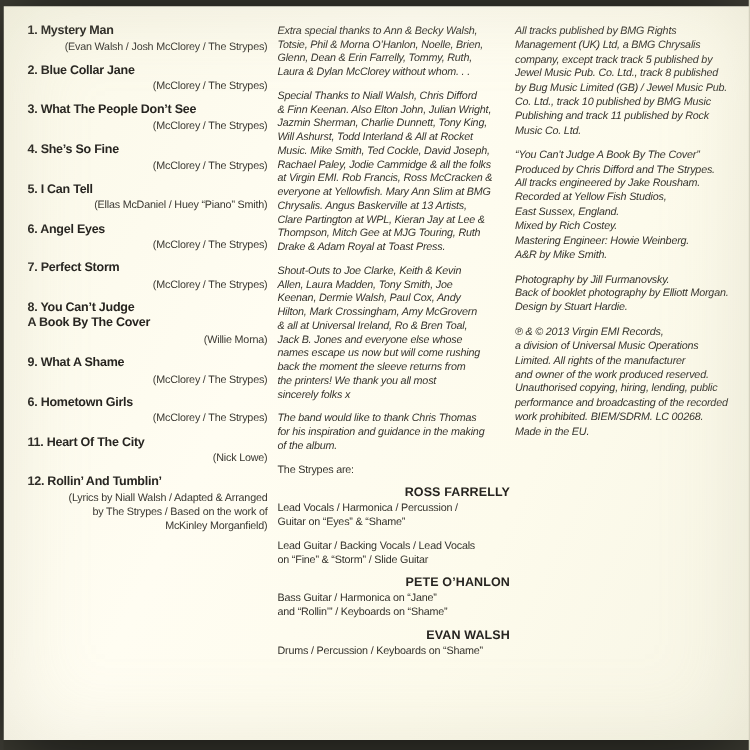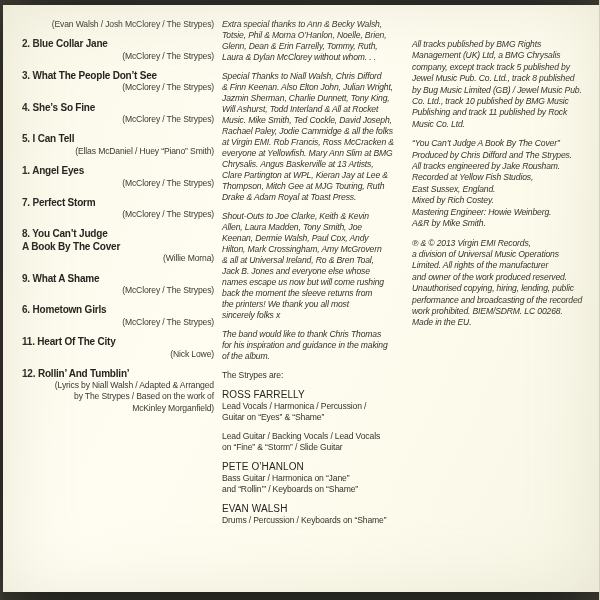--- a/index.html
+++ b/index.html
@@ -25,21 +25,21 @@
   }
   .edge { position: absolute; background: #131311; }
   .edge-top    { top: 0; left: 0; right: 0; height: 5px; }
   .edge-bottom { bottom: 0; left: 0; right: 0; height: 8px; background: #0e0e0c; }
   .edge-left   { top: 0; bottom: 0; left: 0; width: 3px; }
   .edge-right  { top: 0; bottom: 0; right: 0; width: 1px; background: #d9d6c6; }
 
   .col { position: absolute; top: 19px; color: #32302b; }
   .col-left  { left: 22px;  width: 192px; }
   .col-mid   { left: 222px; width: 186px; }
-  .col-right { left: 412px; width: 182px; margin-top: 20px; }
+  .col-right { left: 412px; width: 182px; }
 
   .track { margin: 0 0 8px 0; }
   .track-title {
     font-weight: bold;
     font-size: 10px;
     line-height: 12.5px;
     letter-spacing: -0.2px;
     white-space: pre;
     color: #262420;
   }
@@ -65,61 +65,63 @@
 
   .lineup-heading {
     font-size: 8.6px;
     line-height: 11px;
     letter-spacing: -0.15px;
     margin: 4px 0 8px 0;
     color: #35332d;
   }
   .member { margin: 0 0 8px 0; }
   .member-name {
-    font-weight: normal;
+    font-weight: bold;
     font-size: 10px;
     line-height: 12px;
     letter-spacing: 0.1px;
     color: #262420;
+    text-align: right;
   }
   .member-roles {
     font-size: 8.6px;
     line-height: 11px;
     letter-spacing: -0.15px;
     white-space: pre;
     color: #35332d;
   }
 </style>
 </head>
 <body>
 
 <div class="page">
 
   <div class="col col-left">
     <div class="track">
+      <div class="track-title">1. Mystery Man</div>
       <div class="track-credit">(Evan Walsh / Josh McClorey / The Strypes)</div>
     </div>
     <div class="track">
       <div class="track-title">2. Blue Collar Jane</div>
       <div class="track-credit">(McClorey / The Strypes)</div>
     </div>
     <div class="track">
       <div class="track-title">3. What The People Don’t See</div>
       <div class="track-credit">(McClorey / The Strypes)</div>
     </div>
     <div class="track">
       <div class="track-title">4. She’s So Fine</div>
       <div class="track-credit">(McClorey / The Strypes)</div>
     </div>
     <div class="track">
       <div class="track-title">5. I Can Tell</div>
       <div class="track-credit">(Ellas McDaniel / Huey “Piano” Smith)</div>
     </div>
     <div class="track">
-      <div class="track-title">1. Angel Eyes</div>
+      <div class="track-title">6. Angel Eyes</div>
       <div class="track-credit">(McClorey / The Strypes)</div>
     </div>
     <div class="track">
       <div class="track-title">7. Perfect Storm</div>
       <div class="track-credit">(McClorey / The Strypes)</div>
     </div>
     <div class="track">
       <div class="track-title">8. You Can’t Judge
 A Book By The Cover</div>
       <div class="track-credit">(Willie Morna)</div>
@@ -206,20 +208,23 @@
 Publishing and track 11 published by Rock
 Music Co. Ltd.</div>
     <div class="para">“You Can’t Judge A Book By The Cover”
 Produced by Chris Difford and The Strypes.
 All tracks engineered by Jake Rousham.
 Recorded at Yellow Fish Studios,
 East Sussex, England.
 Mixed by Rich Costey.
 Mastering Engineer: Howie Weinberg.
 A&amp;R by Mike Smith.</div>
+    <div class="para">Photography by Jill Furmanovsky.
+Back of booklet photography by Elliott Morgan.
+Design by Stuart Hardie.</div>
     <div class="para">℗ &amp; © 2013 Virgin EMI Records,
 a division of Universal Music Operations
 Limited. All rights of the manufacturer
 and owner of the work produced reserved.
 Unauthorised copying, hiring, lending, public
 performance and broadcasting of the recorded
 work prohibited. BIEM/SDRM. LC 00268.
 Made in the EU.</div>
   </div>
 

